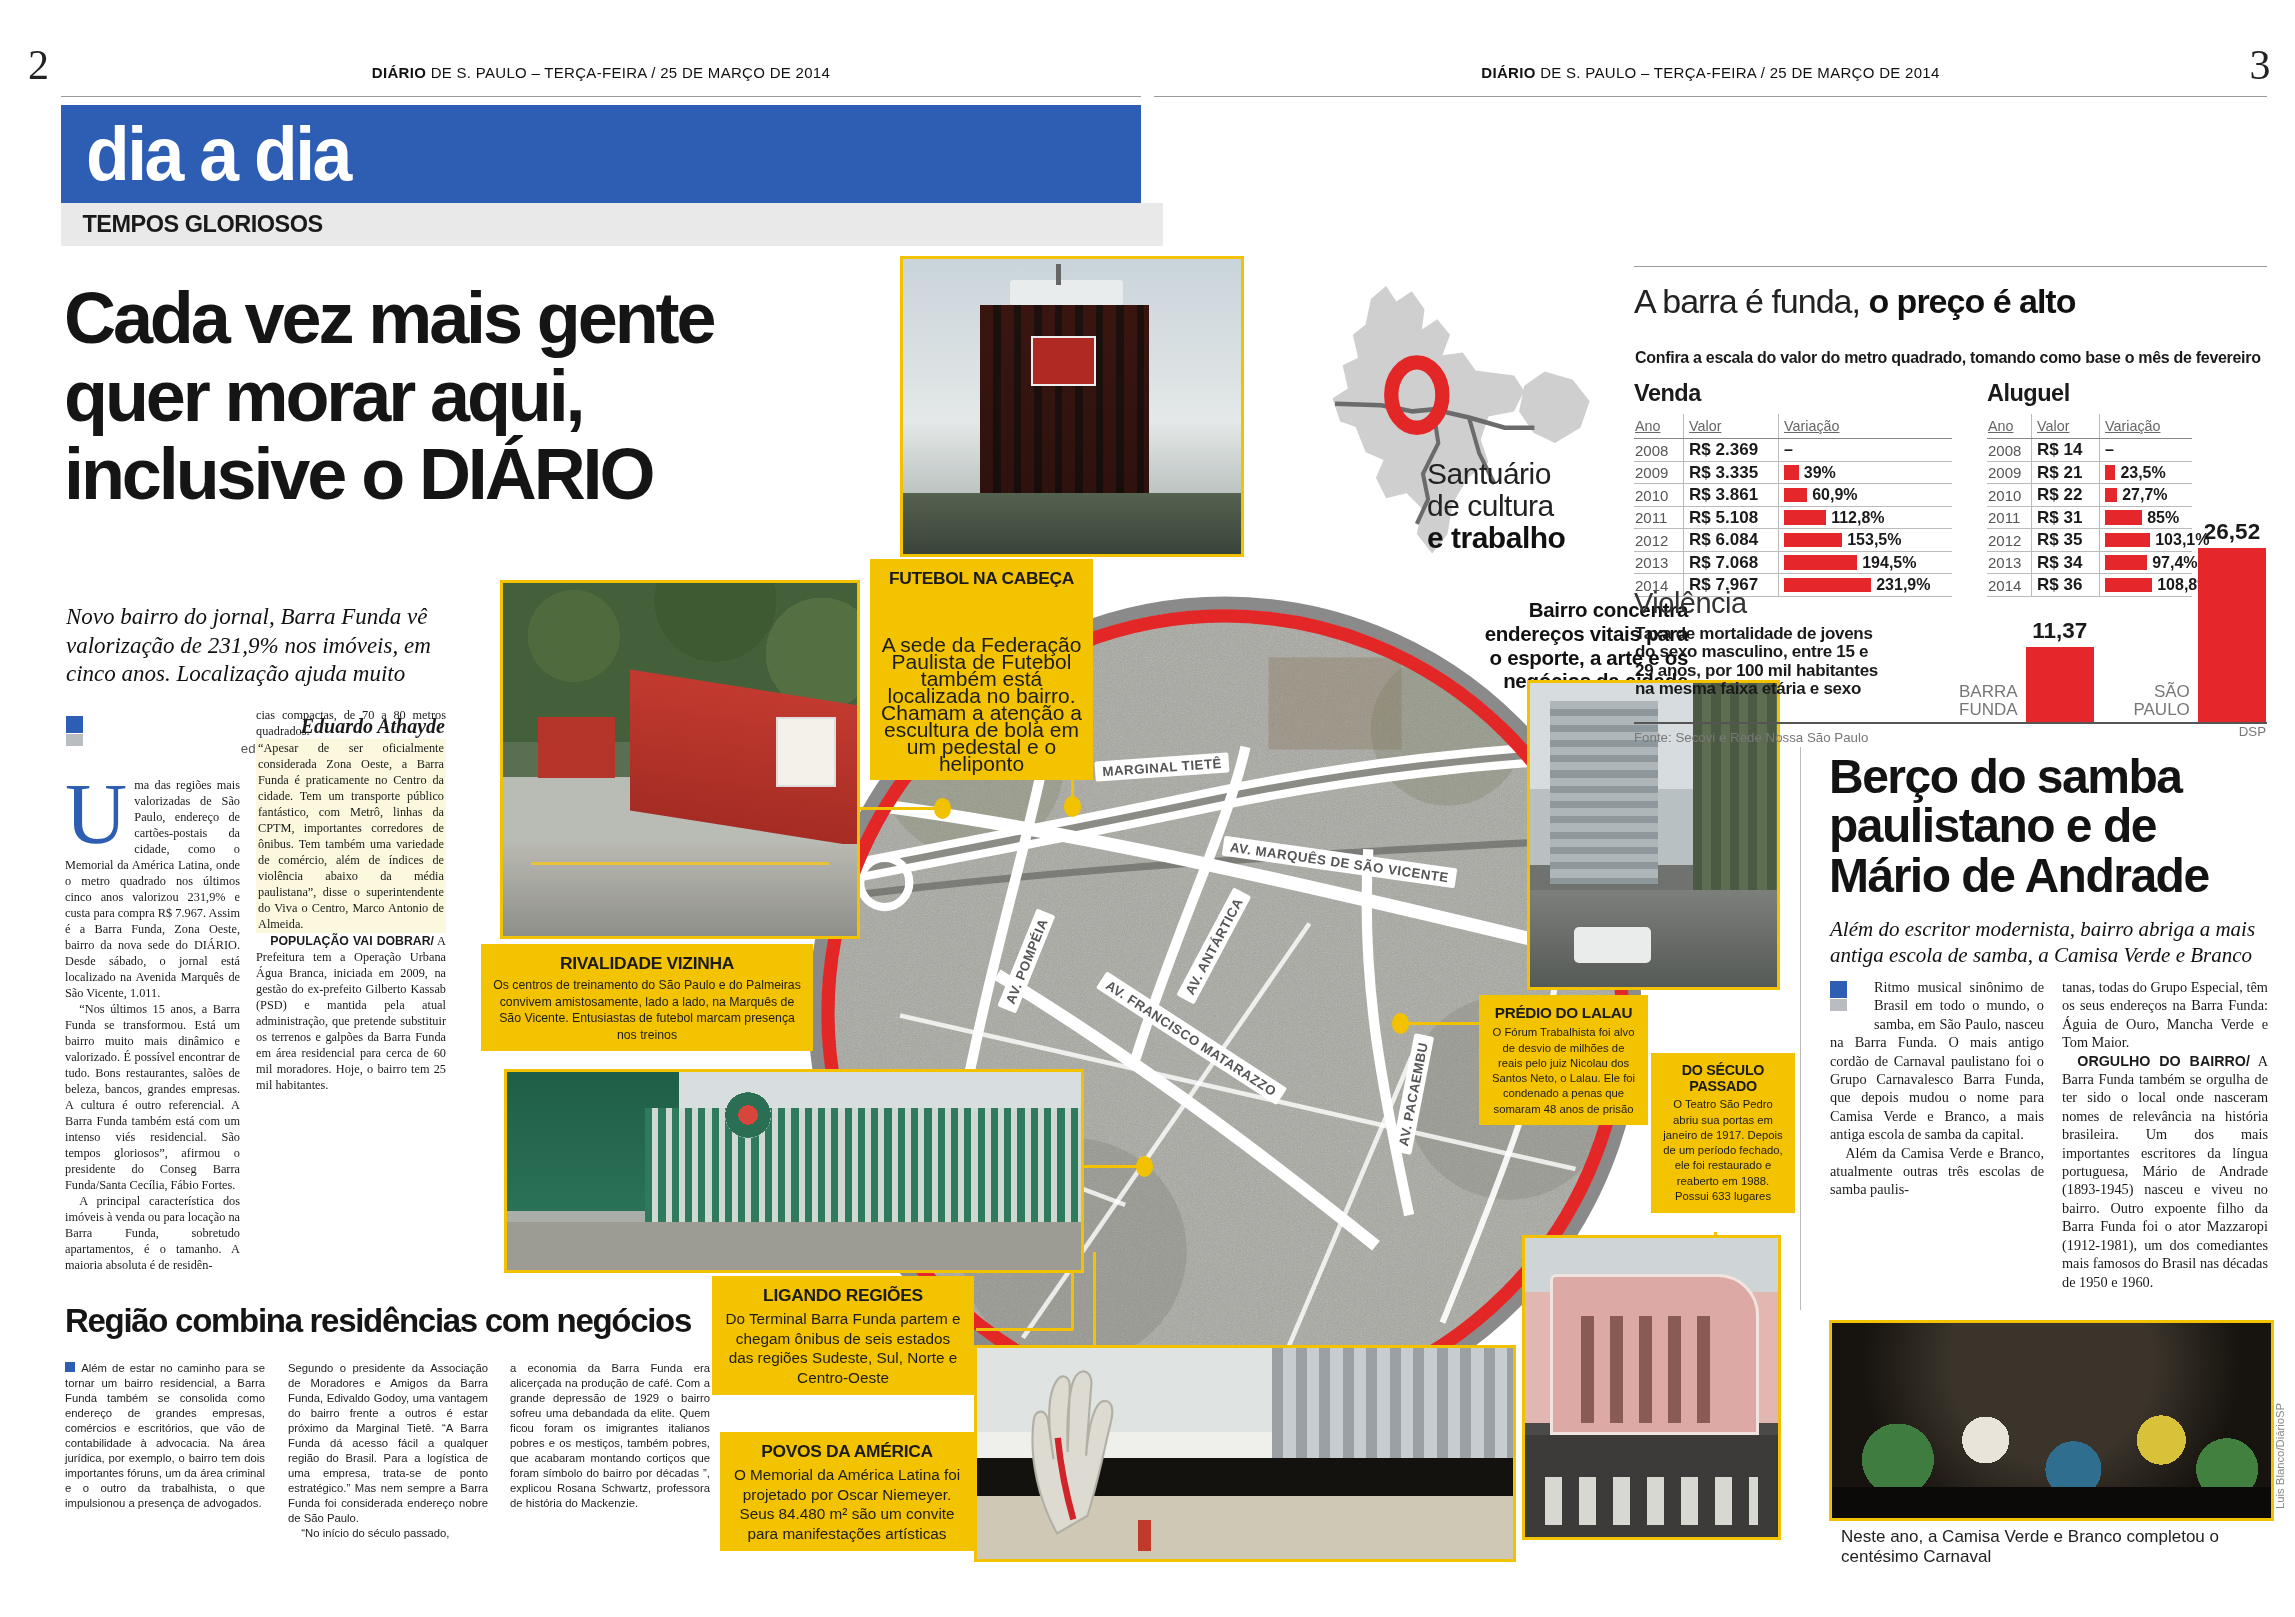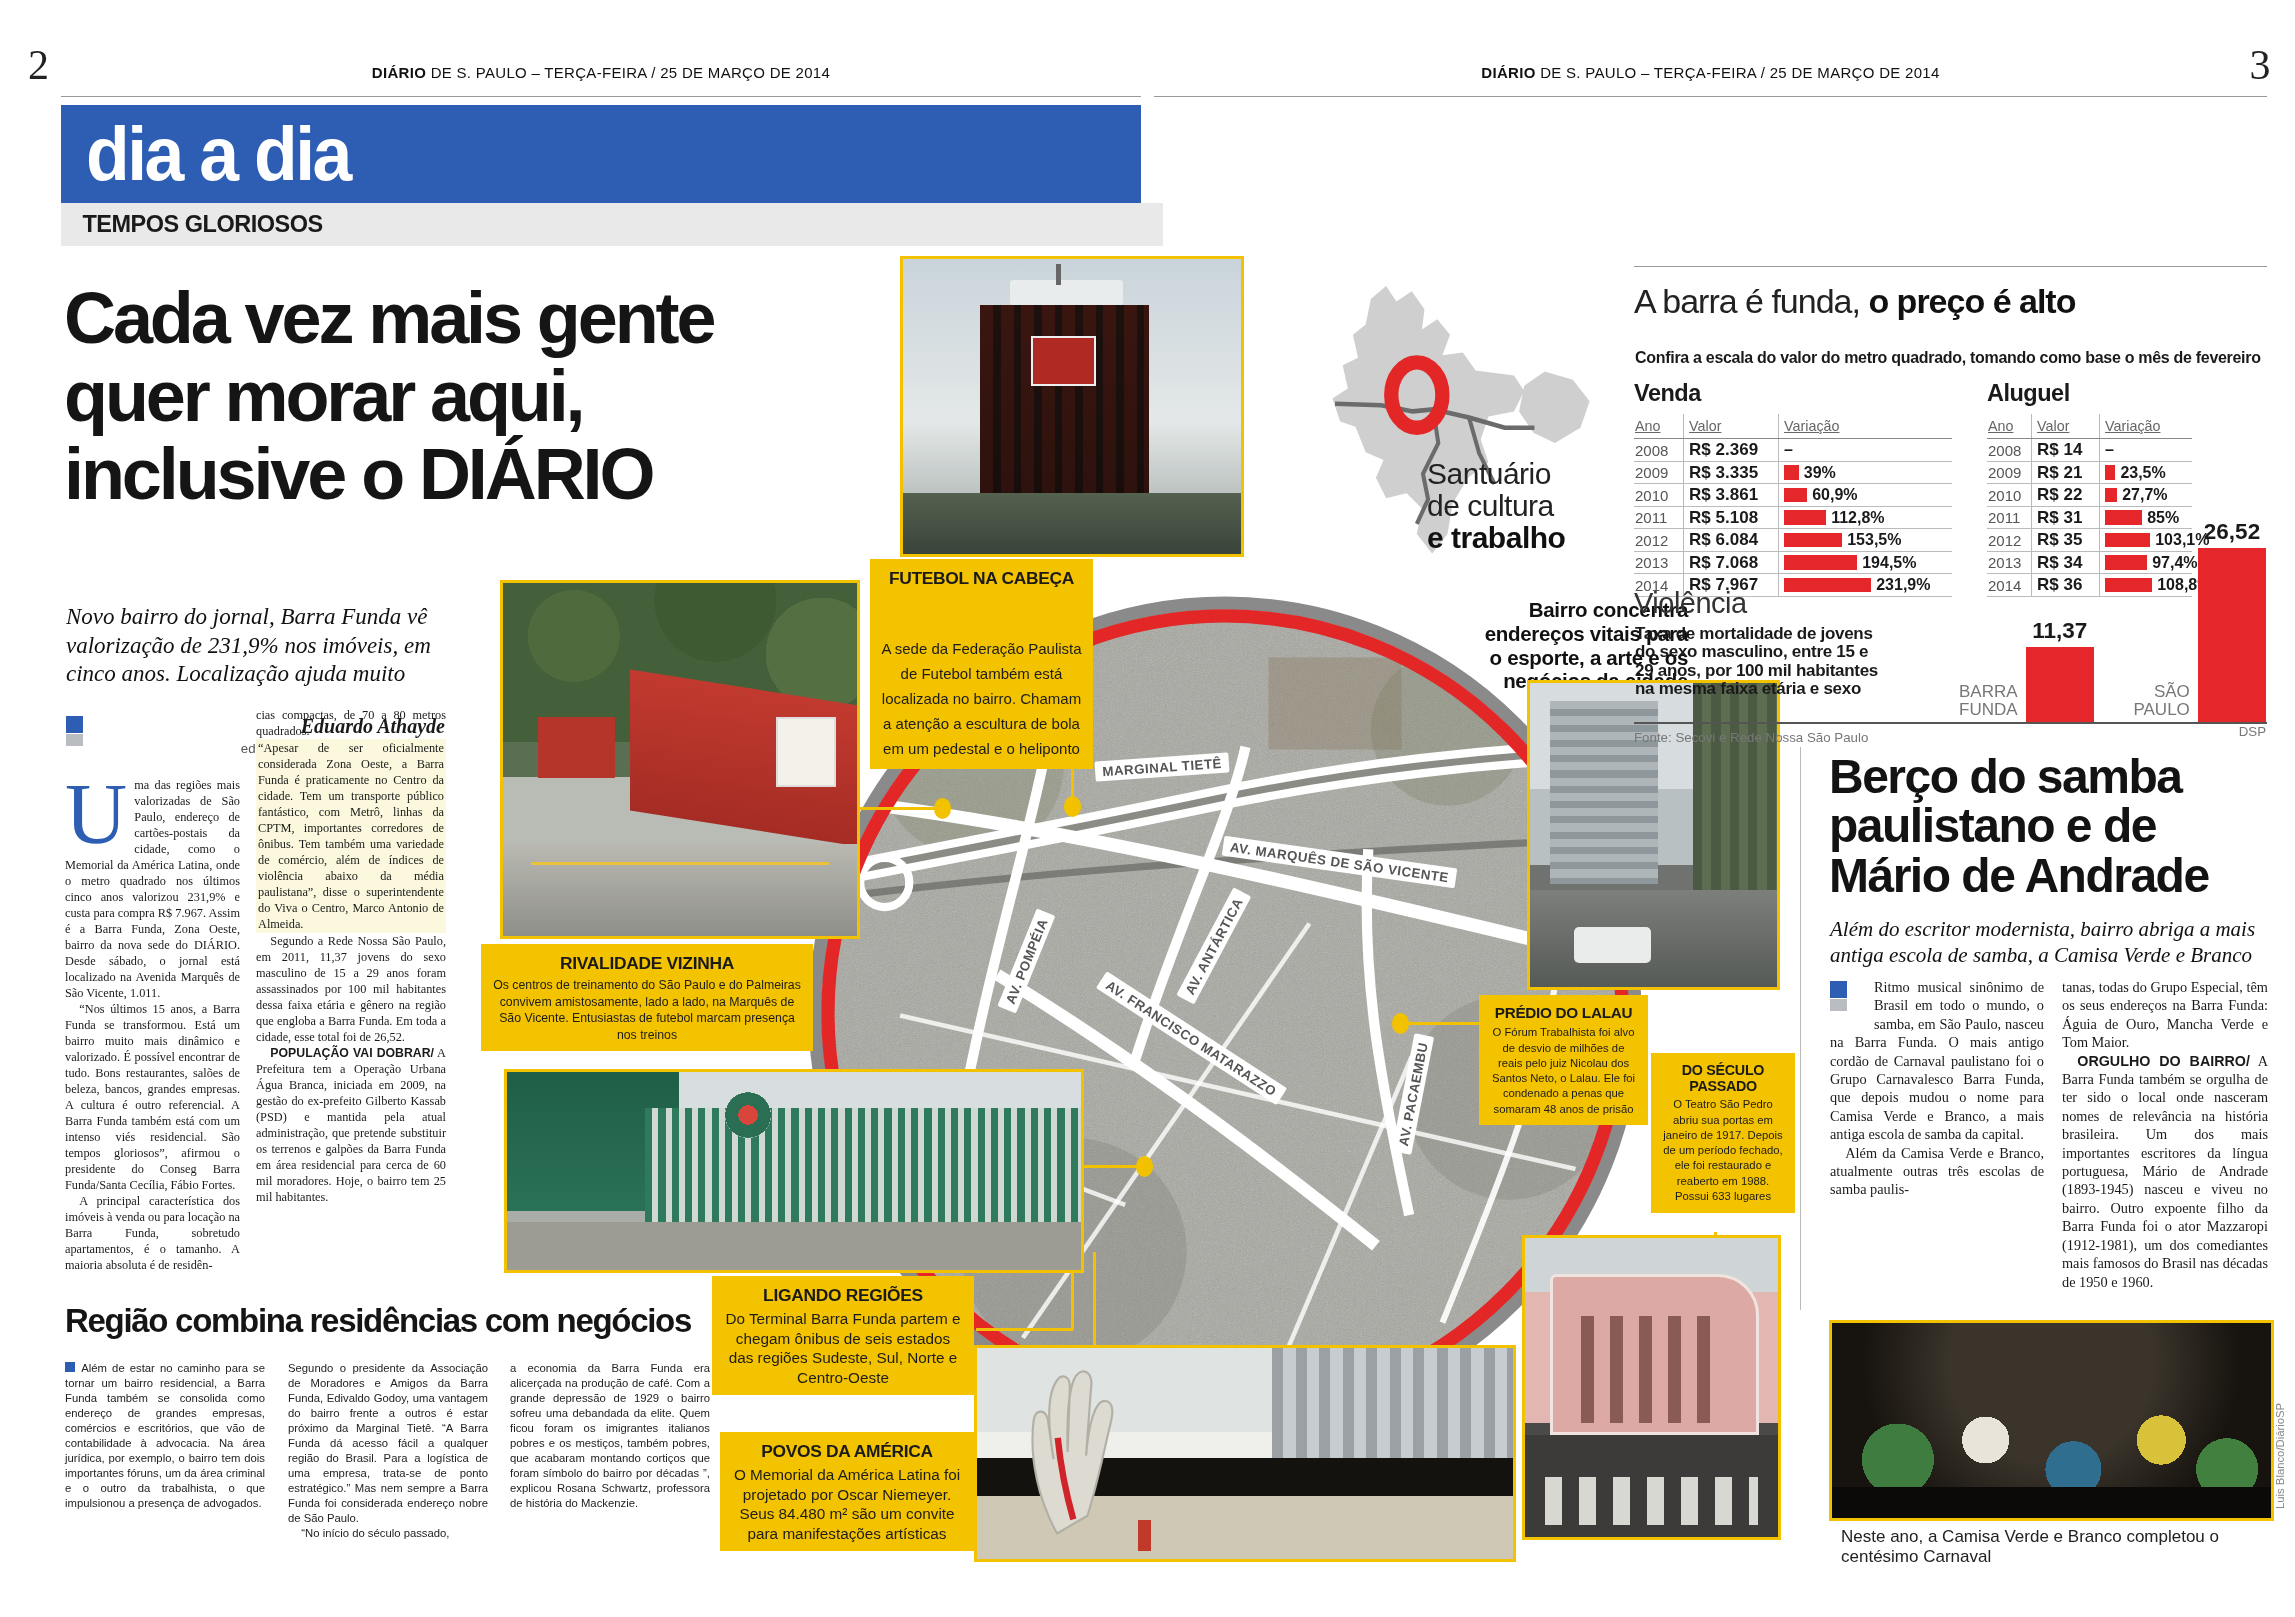--- a/index.html
+++ b/index.html
@@ -134,21 +134,20 @@
 </div>
 
 <div class="abs bodycol" style="left:65px;top:777px;width:175px;">
     <p><span class="drop">U</span>ma das regiões mais valorizadas de São Paulo, endereço de cartões-postais da cidade, como o Memorial da América Latina, onde o metro quadrado nos últimos cinco anos valorizou 231,9% e custa para compra R$ 7.967. Assim é a Barra Funda, Zona Oeste, bairro da nova sede do DIÁRIO. Desde sábado, o jornal está localizado na Avenida Marquês de São Vicente, 1.011.</p>
     <p>“Nos últimos 15 anos, a Barra Funda se transformou. Está um bairro muito mais dinâmico e valorizado. É possível encontrar de tudo. Bons restaurantes, salões de beleza, bancos, grandes empresas. A cultura é outro referencial. A Barra Funda também está com um intenso viés residencial. São tempos gloriosos”, afirmou o presidente do Conseg Barra Funda/Santa Cecília, Fábio Fortes.</p>
     <p>A principal característica dos imóveis à venda ou para locação na Barra Funda, sobretudo apartamentos, é o tamanho. A maioria absoluta é de residên-</p>
   </div>
 <div class="abs bodycol" style="left:256px;top:707px;width:190px;">
     <p>cias compactas, de 70 a 80 metros quadrados.</p>
     <p class="hl">“Apesar de ser oficialmente considerada Zona Oeste, a Barra Funda é praticamente no Centro da cidade. Tem um transporte público fantástico, com Metrô, linhas da CPTM, importantes corredores de ônibus. Tem também uma variedade de comércio, além de índices de violência abaixo da média paulistana”, disse o superintendente do Viva o Centro, Marco Antonio de Almeida.</p>
-    <p>Segundo a Rede Nossa São Paulo, em 2011, 11,37 jovens do sexo masculino de 15 a 29 anos foram assassinados por 100 mil habitantes dessa faixa etária e gênero na região que engloba a Barra Funda. Em toda a cidade, esse total foi de 26,52.</p>
     <p><b class="lead">POPULAÇÃO VAI DOBRAR/</b> A Prefeitura tem a Operação Urbana Água Branca, iniciada em 2009, na gestão do ex-prefeito Gilberto Kassab (PSD) e mantida pela atual administração, que pretende substituir os terrenos e galpões da Barra Funda em área residencial para cerca de 60 mil moradores. Hoje, o bairro tem 25 mil habitantes.</p>
   </div>
 
 <div class="abs biz-headline" style="left:65px;top:1302px;width:680px;">Região combina residências com negócios</div>
 <div class="abs bizcol" style="left:65px;top:1361px;width:200px;">
     <p><span class="bullet"></span>Além de estar no caminho para se tornar um bairro residencial, a Barra Funda também se consolida como endereço de grandes empresas, comércios e escritórios, que vão de contabilidade à advocacia. Na área jurídica, por exemplo, o bairro tem dois importantes fóruns, um da área criminal e o outro da trabalhista, o que impulsionou a presença de advogados.</p>
   </div>
 <div class="abs bizcol" style="left:288px;top:1361px;width:200px;">
     <p>Segundo o presidente da Associação de Moradores e Amigos da Barra Funda, Edivaldo Godoy, uma vantagem do bairro frente a outros é estar próximo da Marginal Tietê. “A Barra Funda dá acesso fácil a qualquer região do Brasil. Para a logística de uma empresa, trata-se de ponto estratégico.” Mas nem sempre a Barra Funda foi considerada endereço nobre de São Paulo.</p>
     <p>“No início do século passado,</p>
@@ -313,21 +312,21 @@
      radial-gradient(circle at 75% 60%,#d8c23a 0 24.6px,transparent 24.6px),
      radial-gradient(circle at 90% 75%,#41803f 0 31px,transparent 31px),
      radial-gradient(circle at 50% 20%,#3a342b 0 102px,#17130e 70%),#17130e;"></div>
   <div style="position:absolute;left:0;bottom:0;width:100%;height:31px;background:#0c0a08;"></div>
 </div>
 <div class="abs vcredit" style="left:2274px;top:1509px;">Luis Blanco/DiárioSP</div>
 <div class="abs caption" style="left:1829px;top:1527px;width:450px;">Neste ano, a Camisa Verde e Branco completou o centésimo Carnaval</div>
 
 <div class="abs box" style="left:870px;top:559px;width:223px;">
   <h4>FUTEBOL NA CABEÇA</h4>
-  <p style="font-size:15px;line-height:25px;margin-top:47px;">A sede da Federação Paulista de Futebol também está localizada no bairro. Chamam a atenção a escultura de bola em um pedestal e o heliponto</p>
+  <p style="font-size:21px;line-height:17px;margin-top:47px;">A sede da Federação Paulista de Futebol também está localizada no bairro. Chamam a atenção a escultura de bola em um pedestal e o heliponto</p>
 </div>
 <div class="abs box" style="left:481px;top:944px;width:332px;">
   <h4>RIVALIDADE VIZINHA</h4>
   <p style="font-size:12.3px;line-height:16.4px;">Os centros de treinamento do São Paulo e do Palmeiras convivem amistosamente, lado a lado, na Marquês de São Vicente. Entusiastas de futebol marcam presença nos treinos</p>
 </div>
 <div class="abs box" style="left:1479px;top:995px;width:169px;">
   <h4 style="font-size:15.3px;">PRÉDIO DO LALAU</h4>
   <p style="font-size:11.3px;line-height:15.3px;">O Fórum Trabalhista foi alvo de desvio de milhões de reais pelo juiz Nicolau dos Santos Neto, o Lalau. Ele foi condenado a penas que somaram 48 anos de prisão</p>
 </div>
 <div class="abs box" style="left:1651px;top:1053px;width:144px;">

